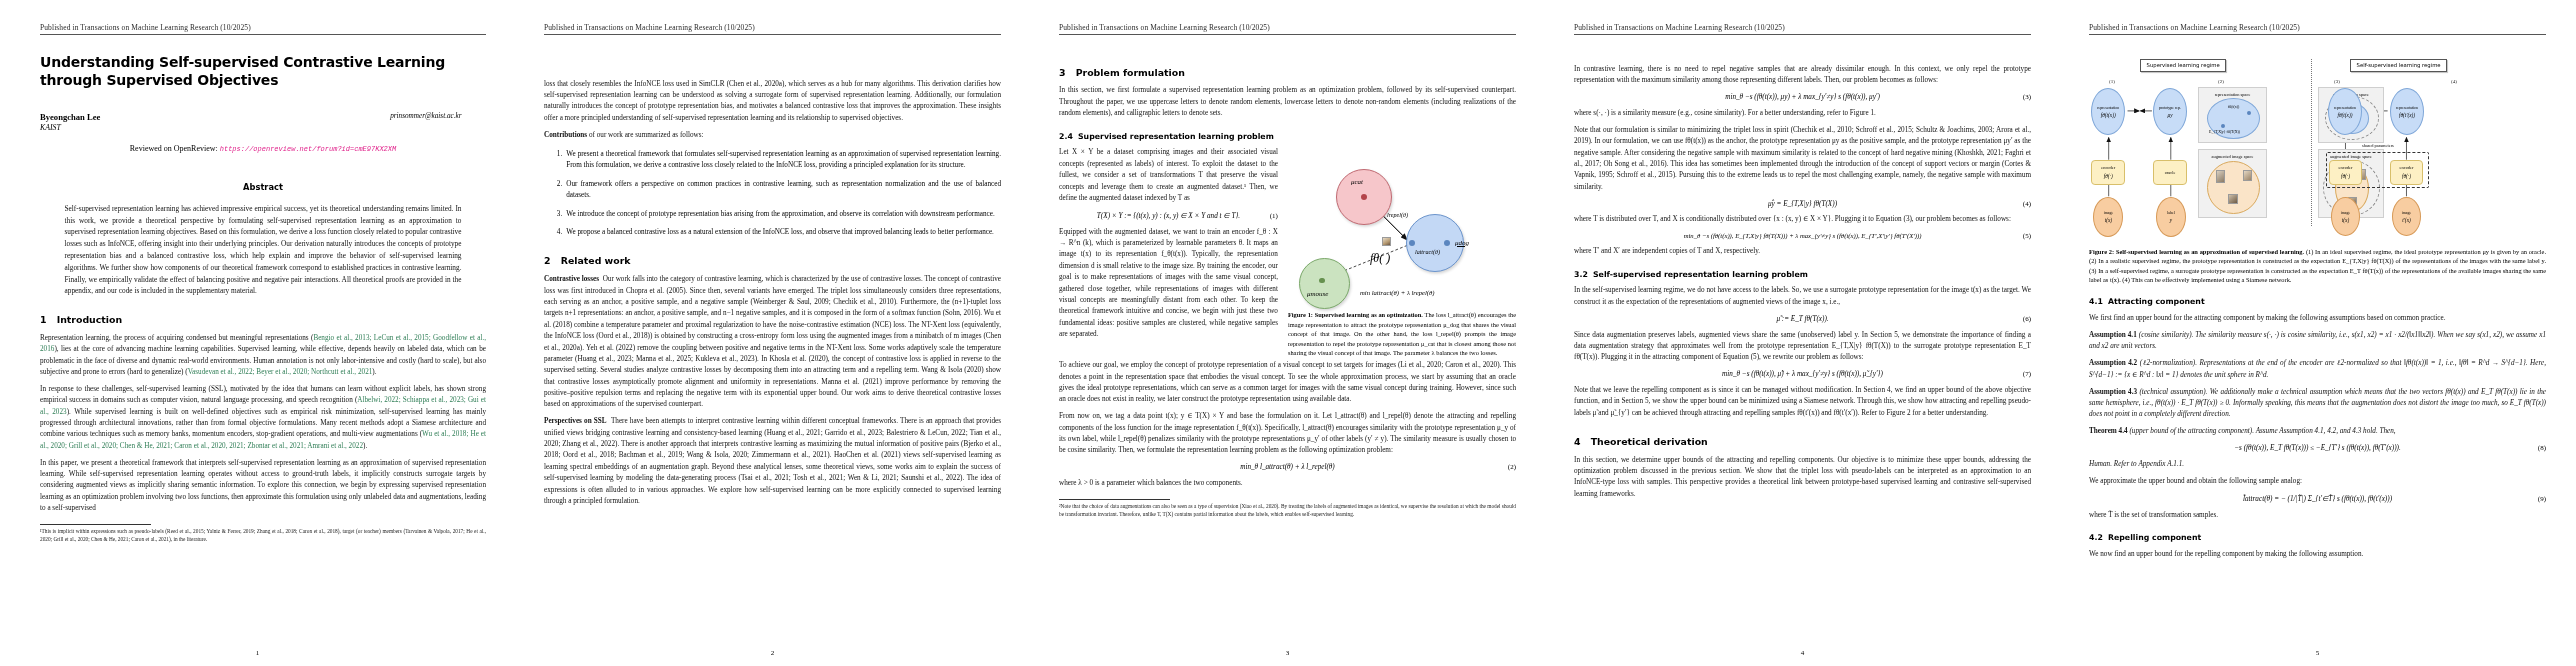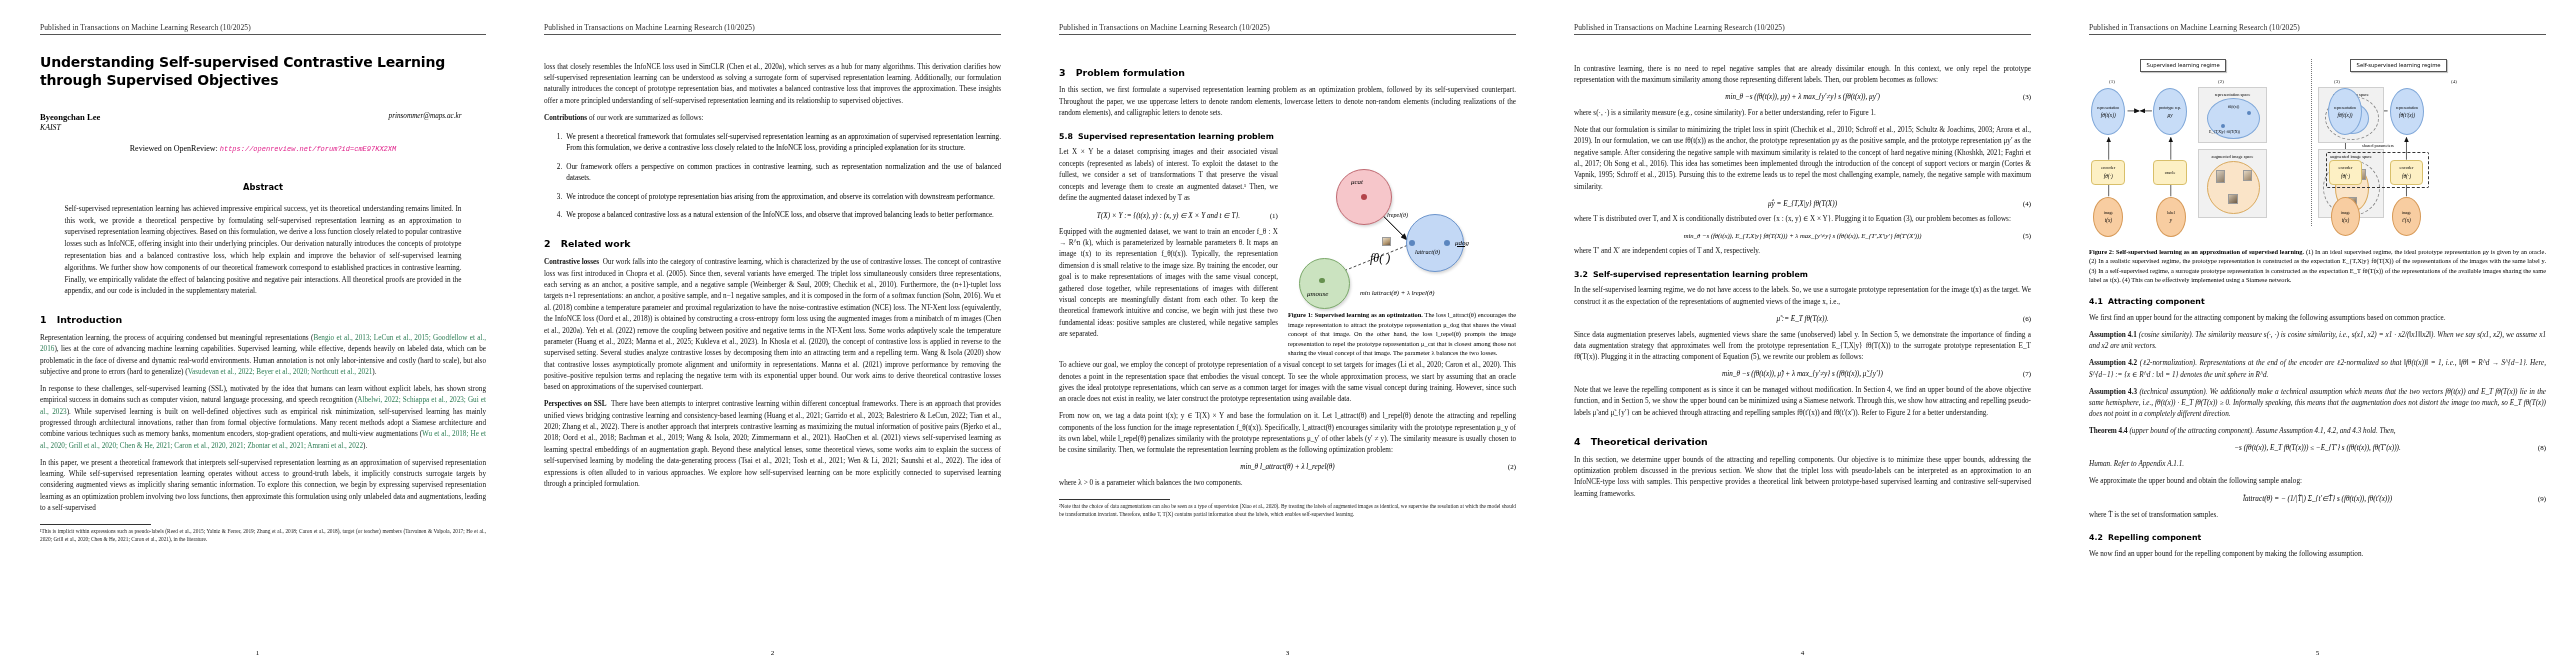--- a/index.html
+++ b/index.html
@@ -202,21 +202,21 @@
   <div class="page first">
     <div class="runhead">Published in Transactions on Machine Learning Research (10/2025)</div>
 
     <h1 class="title">Understanding Self-supervised Contrastive Learning through Supervised Objectives</h1>
 
     <div class="authorline">
       <div>
         <div class="author-name">Byeongchan Lee</div>
         <div class="author-aff">KAIST</div>
       </div>
-      <div class="author-mail">prinsommer@maps.ac.kr</div>
+      <div class="author-mail">prinsommer@kaist.ac.kr</div>
     </div>
 
     <div class="review-line">
       <span>Reviewed on OpenReview:</span>
       <span class="review-link">https://openreview.net/forum?id=cmE97KX2XM</span>
     </div>
 
     <div class="abs-head">Abstract</div>
     <div class="abs-body">Self-supervised representation learning has achieved impressive empirical success, yet its theoretical understanding remains limited. In this work, we provide a theoretical perspective by formulating self-supervised representation learning as an approximation to supervised representation learning objectives. Based on this formulation, we derive a loss function closely related to popular contrastive losses such as InfoNCE, offering insight into their underlying principles. Our derivation naturally introduces the concepts of prototype representation bias and a balanced contrastive loss, which help explain and improve the behavior of self-supervised learning algorithms. We further show how components of our theoretical framework correspond to established practices in contrastive learning. Finally, we empirically validate the effect of balancing positive and negative pair interactions. All theoretical proofs are provided in the appendix, and our code is included in the supplementary material.</div>
 
@@ -231,21 +231,21 @@
     <p class="para">In this paper, we present a theoretical framework that interprets self-supervised representation learning as an approximation of supervised representation learning. While self-supervised representation learning operates without access to ground-truth labels, it implicitly constructs surrogate targets by considering augmented views as implicitly sharing semantic information. To explore this connection, we begin by expressing supervised representation learning as an optimization problem involving two loss functions, then approximate this formulation using only unlabeled data and augmentations, leading to a self-supervised</p>
 
     <div class="footnote-rule"></div>
     <div class="footnote">¹This is implicit within expressions such as pseudo-labels (Reed et al., 2015; Yalniz &amp; Ferrer, 2019; Zhang et al., 2018; Caron et al., 2018), target (or teacher) members (Tarvainen &amp; Valpola, 2017; He et al., 2020; Grill et al., 2020; Chen &amp; He, 2021; Caron et al., 2021), in the literature.</div>
 
     <div class="pagenum">1</div>
   </div>
 
   <div class="page">
     <div class="runhead">Published in Transactions on Machine Learning Research (10/2025)</div>
-    <div class="body" style="margin-top:27px;">
+    <div class="body" style="margin-top:44px;">
       <p class="para">loss that closely resembles the InfoNCE loss used in SimCLR (Chen et al., 2020a), which serves as a hub for many algorithms. This derivation clarifies how self-supervised representation learning can be understood as solving a surrogate form of supervised representation learning. Additionally, our formulation naturally introduces the concept of prototype representation bias, and motivates a balanced contrastive loss that improves the approximation. These insights offer a more principled understanding of self-supervised representation learning and its relationship to supervised objectives.</p>
 
       <p class="para">
         <span class="runin">Contributions</span><span> of our work are summarized as follows:</span>
       </p>
 
       <ol class="contrib">
         <li>We present a theoretical framework that formulates self-supervised representation learning as an approximation of supervised representation learning. From this formulation, we derive a contrastive loss closely related to the InfoNCE loss, providing a principled explanation for its structure.</li>
         <li>Our framework offers a perspective on common practices in contrastive learning, such as representation normalization and the use of balanced datasets.</li>
         <li>We introduce the concept of prototype representation bias arising from the approximation, and observe its correlation with downstream performance.</li>
@@ -269,21 +269,21 @@
 
   <div class="page">
     <div class="runhead">Published in Transactions on Machine Learning Research (10/2025)</div>
     <div class="body" style="margin-top:32px;">
       <h2 class="sec">
         <span class="num">3</span><span>Problem formulation</span>
       </h2>
       <p class="para">In this section, we first formulate a supervised representation learning problem as an optimization problem, followed by its self-supervised counterpart. Throughout the paper, we use uppercase letters to denote random elements, lowercase letters to denote non-random elements (including realizations of the random elements), and calligraphic letters to denote sets.</p>
 
       <h3 class="subsec">
-        <span class="num">5.8</span><span>Supervised representation learning problem</span>
+        <span class="num">2.4</span><span>Supervised representation learning problem</span>
       </h3>
 
       <div style="display:flex; gap:10px; align-items:flex-start;">
         <div style="flex:1 1 48%;">
           <p class="para">Let X × Y be a dataset comprising images and their associated visual concepts (represented as labels) of interest. To exploit the dataset to the fullest, we consider a set of transformations T that preserve the visual concepts and leverage them to create an augmented dataset.¹ Then, we define the augmented dataset indexed by T as</p>
           <div class="eqn">
             <span class="eqn-c">T(X) × Y := {(t(x), y) : (x, y) ∈ X × Y and t ∈ T}.</span>
             <span class="tag">(1)</span>
           </div>
           <p class="para">Equipped with the augmented dataset, we want to train an encoder f_θ : X → R^n (k), which is parameterized by learnable parameters θ. It maps an image t(x) to its representation f_θ(t(x)). Typically, the representation dimension d is small relative to the image size. By training the encoder, our goal is to make representations of images with the same visual concept, gathered close together, while representations of images with different visual concepts are meaningfully distant from each other. To keep the theoretical framework intuitive and concise, we begin with just these two fundamental ideas: positive samples are clustered, while negative samples are separated.</p>

